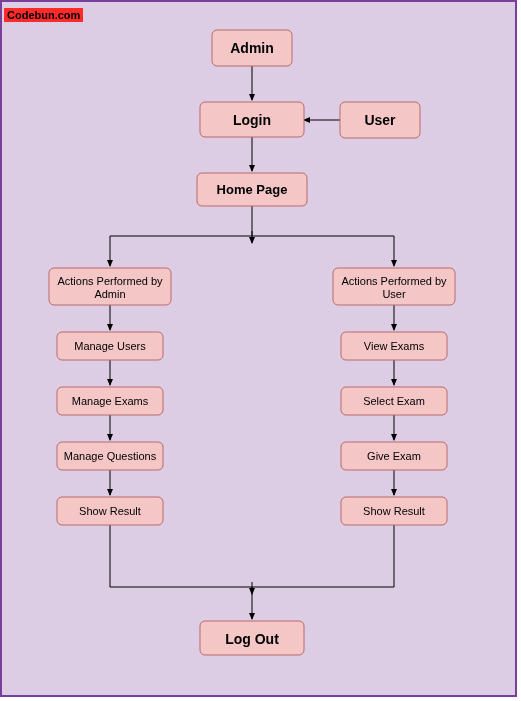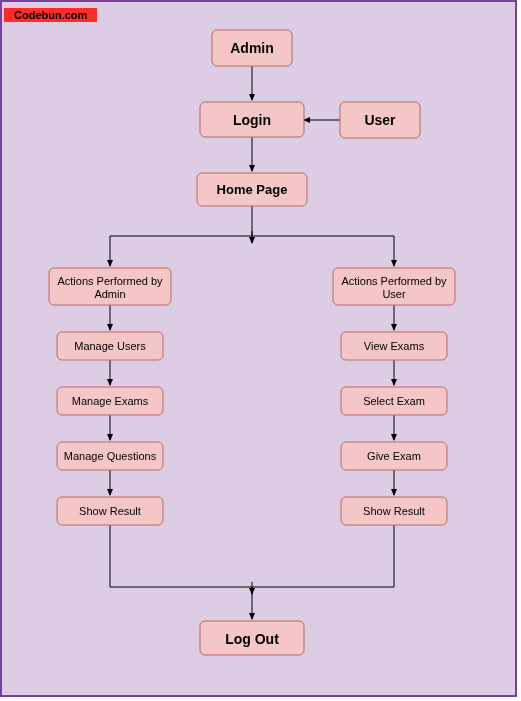--- a/index.html
+++ b/index.html
@@ -19,21 +19,21 @@
     box-sizing: border-box;
   }
   .watermark {
     position: absolute;
     top: 6px;
     left: 2px;
     background: #FF2B2B;
     color: #000;
     font-size: 11px;
     font-weight: bold;
-    padding: 1px 10px;
+    padding: 1px 3px;
   }
   svg {
     position: absolute;
     top: 0;
     left: 0;
   }
   .node rect {
     fill: #F4C6C6;
     stroke: #B86A6A;
     stroke-width: 1;

